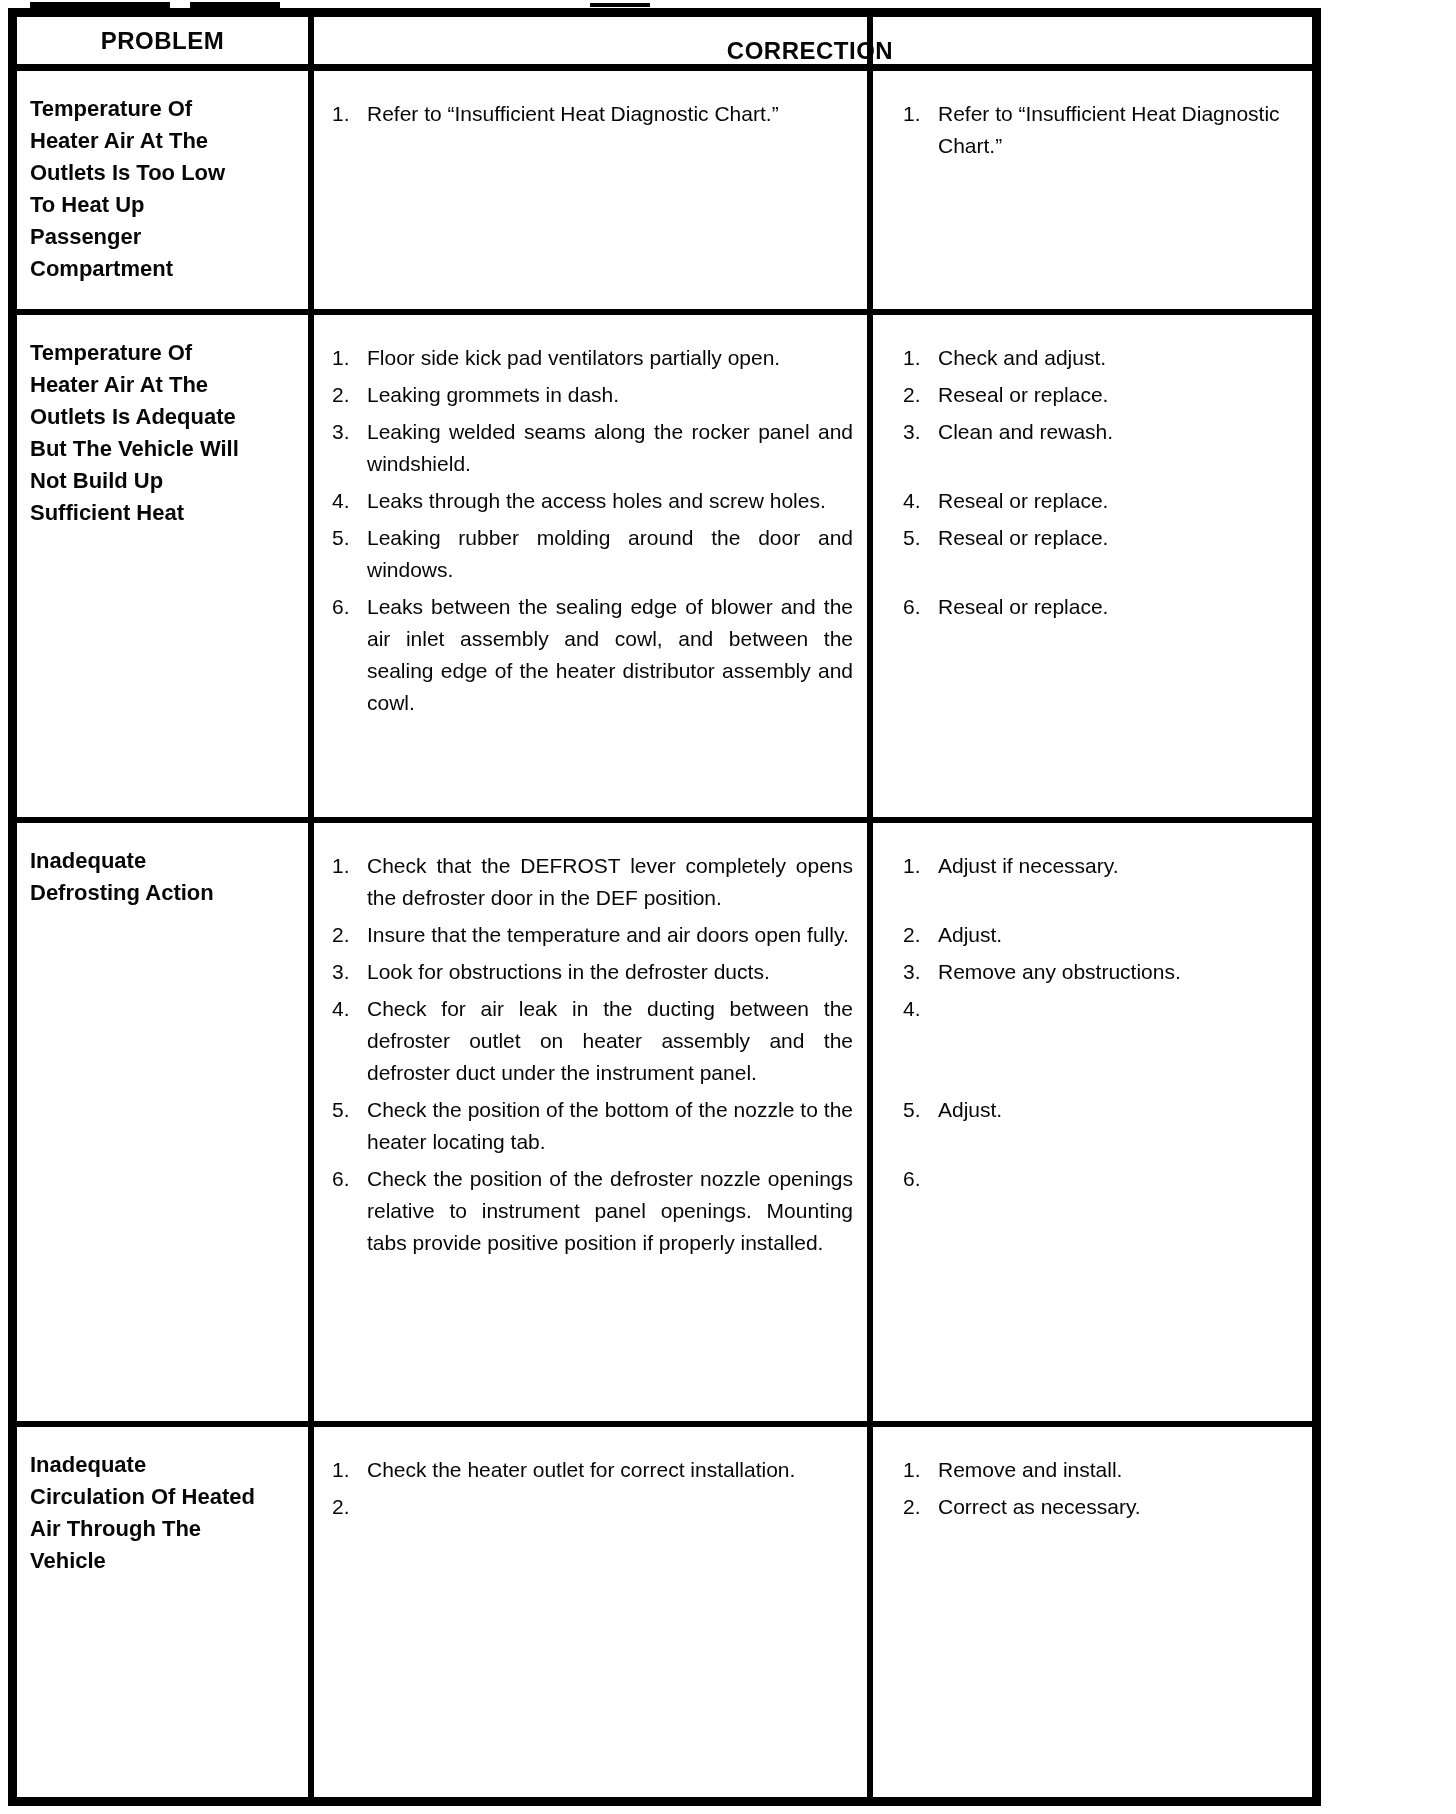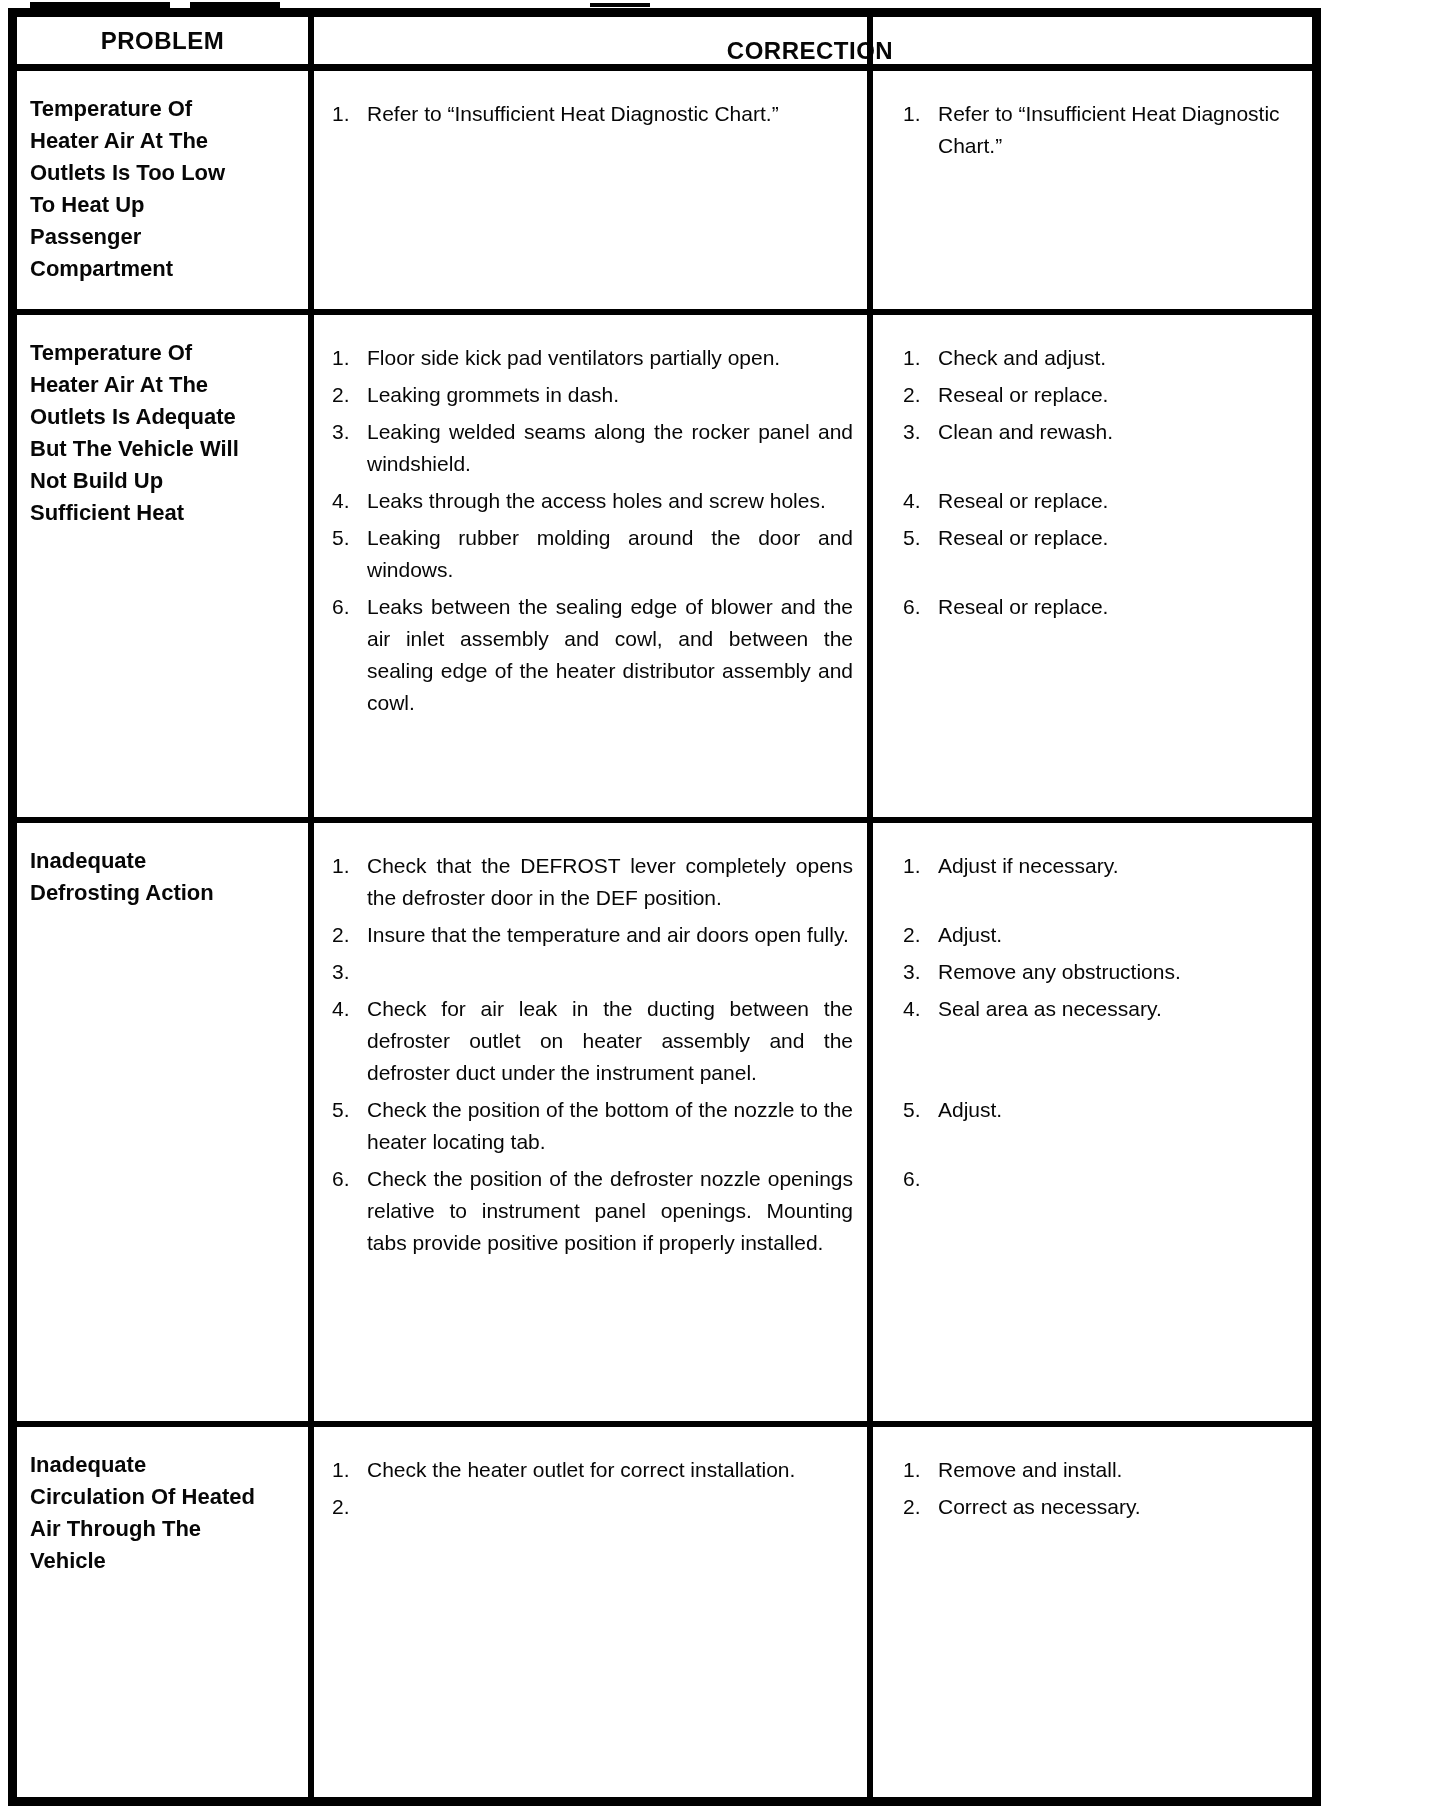--- a/index.html
+++ b/index.html
@@ -228,34 +228,34 @@
               <span class="txt">Insure that the temperature and air doors open fully.</span>
             </div>
             <div class="corr">
               <span class="num">2.</span>
               <span class="txt">Adjust.</span>
             </div>
           </div>
           <div class="pair">
             <div class="cause">
               <span class="num">3.</span>
+              <span class="txt">Look for obstructions in the defroster ducts.</span>
             </div>
             <div class="corr">
               <span class="num">3.</span>
               <span class="txt">Remove any obstructions.</span>
             </div>
           </div>
           <div class="pair">
             <div class="cause">
               <span class="num">4.</span>
               <span class="txt">Check for air leak in the ducting between the defroster outlet on heater assembly and the defroster duct under the instrument panel.</span>
             </div>
             <div class="corr">
               <span class="num">4.</span>
-              <span class="txt">Seal area as necessary.</span>
             </div>
           </div>
           <div class="pair">
             <div class="cause">
               <span class="num">5.</span>
               <span class="txt">Check the position of the bottom of the nozzle to the heater locating tab.</span>
             </div>
             <div class="corr">
               <span class="num">5.</span>
               <span class="txt">Adjust.</span>

